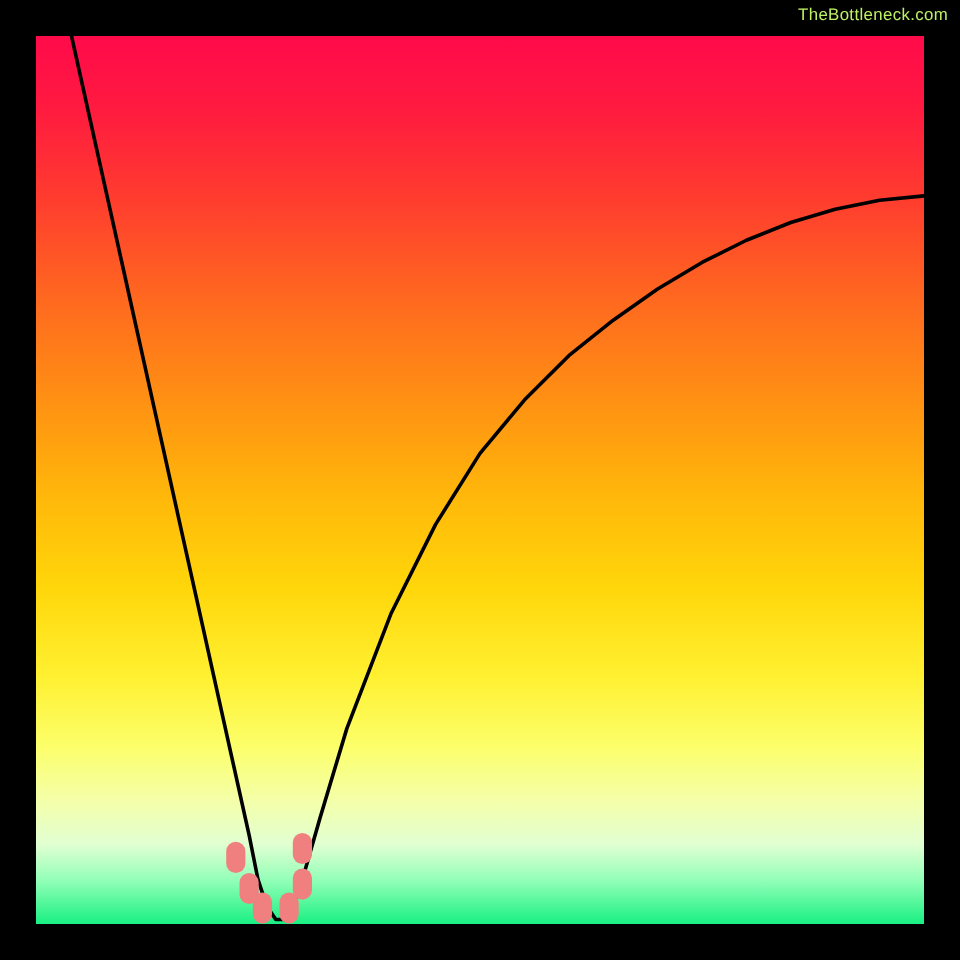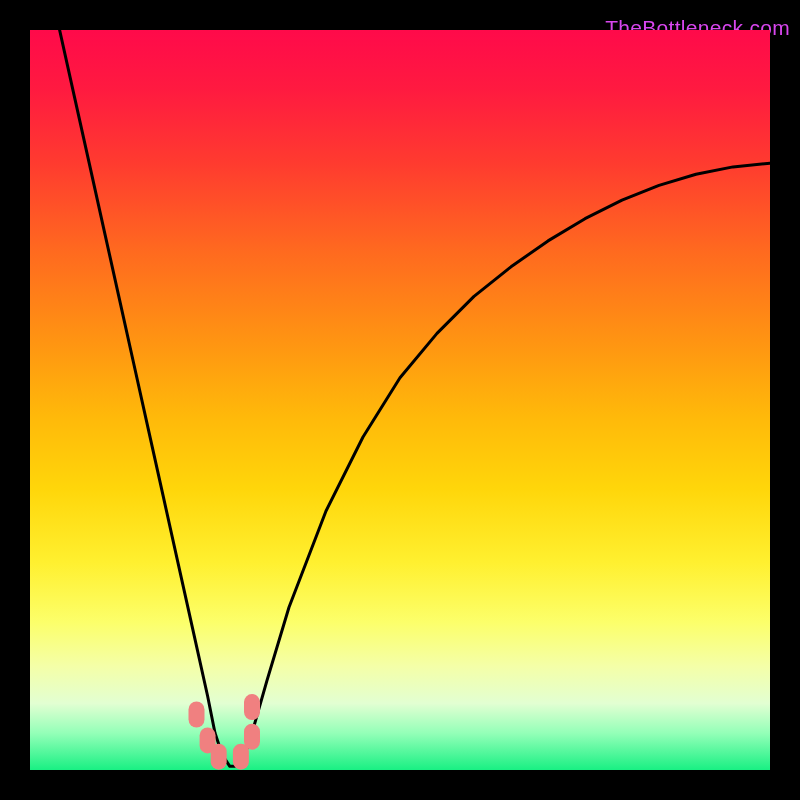--- a/index.html
+++ b/index.html
@@ -30,25 +30,24 @@
       #f4ffa8 86%,
       #e2ffd2 91%,
       #94ffb8 95%,
       #19f083 100%
     );
   }
   .watermark {
     position: absolute;
     top: 4px;
     right: 10px;
-    color: #d946ef;
-    font-size: 21px;
+    color: #bef264;
+    font-size: 14px;
     letter-spacing: 0.3px;
     font-weight: 500;
-    margin-top: 12px;
   }
   svg.curve {
     position: absolute;
     left: 0;
     top: 0;
     width: 740px;
     height: 740px;
   }
 </style>
 </head>

